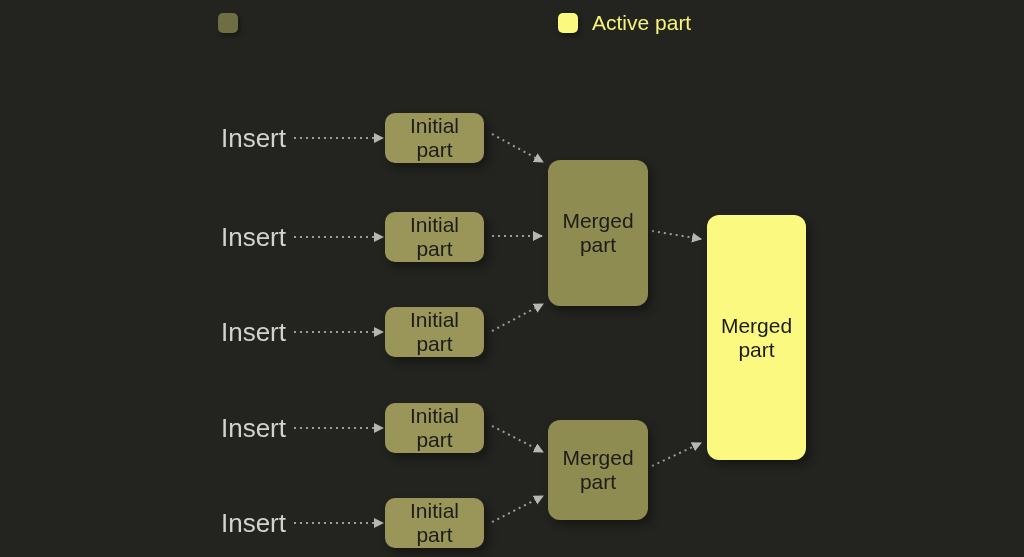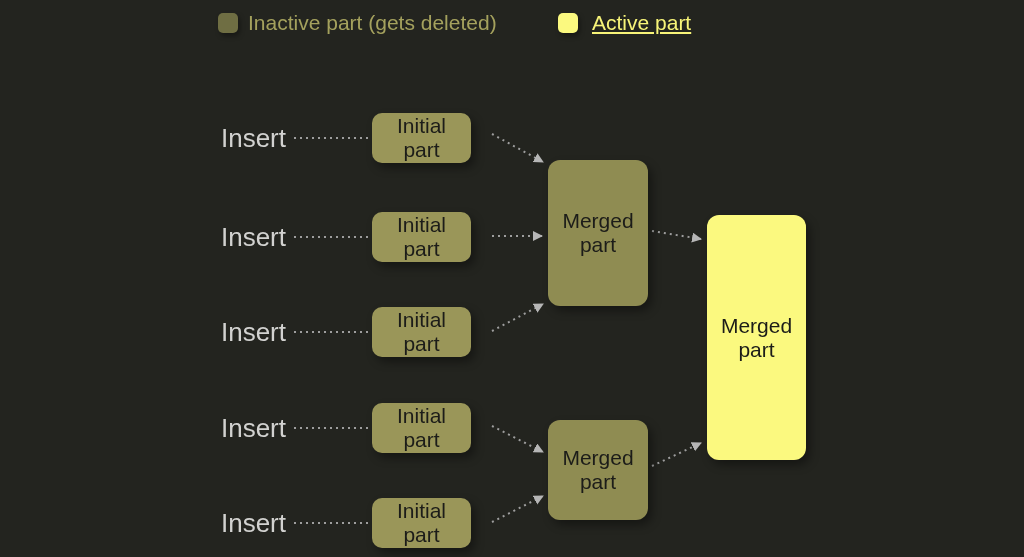--- a/index.html
+++ b/index.html
@@ -23,21 +23,21 @@
   .legend-swatch.inactive { left: 218px; background: #6f6e43; }
   .legend-swatch.active   { left: 558px; background: #fbf97f; }
   .legend-label {
     position: absolute;
     top: 11px;
     font-size: 21px;
     line-height: 24px;
     white-space: nowrap;
   }
   .legend-label.inactive { left: 248px; color: #a4a15d; }
-  .legend-label.active   { left: 592px; color: #f7f478; text-decoration: underline; }
+  .legend-label.active   { left: 592px; color: #f7f478; }
 
   
   .insert-label {
     position: absolute;
     left: 180px;
     width: 106px;
     text-align: right;
     font-size: 26px;
     line-height: 26px;
     color: #d2d2d0;
@@ -60,21 +60,21 @@
     line-height: 24px;
     border-radius: 10px;
     box-shadow: 4px 5px 10px rgba(0,0,0,0.38);
     padding: 0 4px;
     box-sizing: border-box;
   }
   .box.olive  { background: #9a9659; }
   .box.merged { background: #8f8c52; border-radius: 12px; }
   .box.active { background: #fbf97f; border-radius: 12px; }
 
-  .init-box { left: 372px; width: 99px; height: 50px; }
+  .init-box { left: 385px; width: 99px; height: 50px; }
   .ib-1 { top: 113px; }
   .ib-2 { top: 212px; }
   .ib-3 { top: 307px; }
   .ib-4 { top: 403px; }
   .ib-5 { top: 498px; }
 
   .merged-top    { left: 548px; top: 160px; width: 100px; height: 146px; }
   .merged-bottom { left: 548px; top: 420px; width: 100px; height: 100px; }
   .merged-active { left: 707px; top: 215px; width: 99px;  height: 245px; }
 
@@ -90,21 +90,20 @@
     stroke-width: 2;
     stroke-dasharray: 2 4;
   }
 </style>
 </head>
 <body>
 
 <div class="stage">
 
   <span class="legend-swatch inactive"></span>
-  <span class="legend-label inactive">Inactive part (gets deleted)</span>
   <span class="legend-swatch active"></span>
   <span class="legend-label active">Active part</span>
 
   <svg class="arrow-layer" id="arrow-layer">
     <defs>
       <marker id="ah" markerWidth="12" markerHeight="12" refX="9" refY="5" orient="auto" markerUnits="userSpaceOnUse">
         <path d="M0,0 L10,5 L0,10 Z" fill="#b6b6b6"></path>
       </marker>
     </defs>
   <line x1="294" y1="138" x2="383" y2="138" class="arrow" marker-end="url(#ah)"></line>

